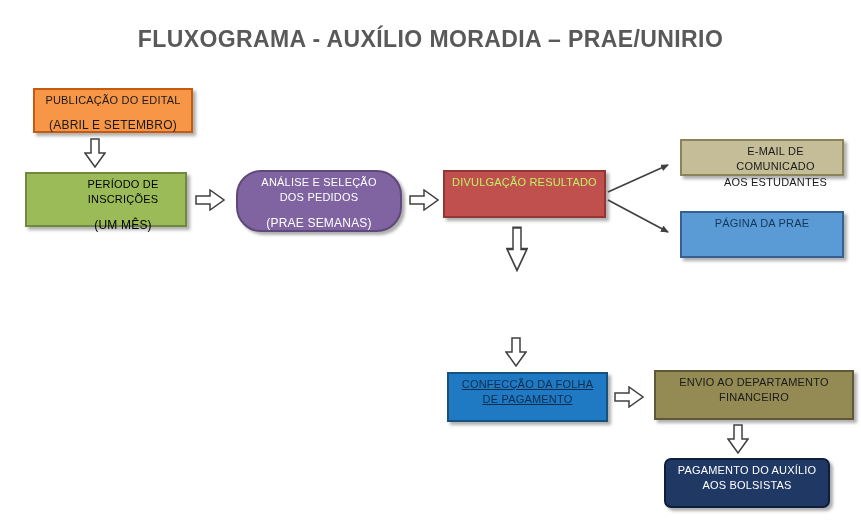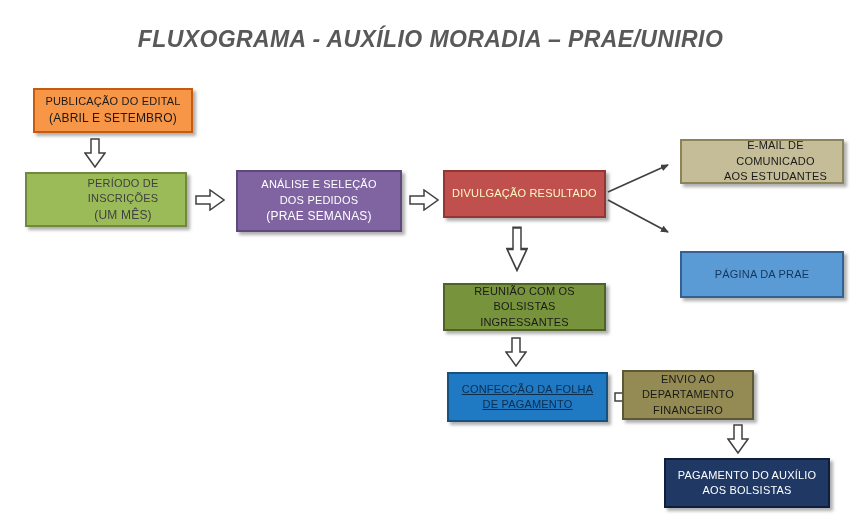--- a/index.html
+++ b/index.html
@@ -19,59 +19,58 @@
     position: absolute;
     left: 0;
     top: 26px;
     width: 100%;
     margin: 0;
     text-align: center;
     font-size: 23px;
     font-weight: 700;
     letter-spacing: 0.4px;
     color: #595959;
-    font-style: italic;
   }
   .node {
     position: absolute;
     box-sizing: border-box;
     border: 2px solid #333;
     box-shadow: 3px 3px 3px rgba(110,110,110,0.55);
     display: flex;
     flex-direction: column;
     align-items: center;
-    justify-content: center;
     text-align: center;
     padding: 3px 6px;
+    gap: 9px;
   }
   .node .label {
     font-size: 11px;
     line-height: 1.4;
     white-space: pre-line;
     letter-spacing: 0.2px;
   }
   .node .sublabel {
     font-size: 12px;
     font-weight: 400;
     line-height: 1.4;
     white-space: pre-line;
     letter-spacing: 0.2px;
   }
   .arrow { position: absolute; }
 
   
   #n-publicacao { left: 33px;  top: 88px;  width: 160px; height: 45px; }
   #n-inscricoes { left: 25px;  top: 172px; width: 162px; height: 55px; }
-  #n-analise    { left: 236px; top: 170px; width: 166px; height: 62px; }
+  #n-analise    { left: 236px; top: 170px; width: 166px; height: 62px; border-radius: 25px; }
   #n-divulgacao { left: 443px; top: 170px; width: 163px; height: 48px; }
-  #n-email      { left: 680px; top: 139px; width: 164px; height: 45px; padding-left: 33px; }
-  #n-pagina     { left: 680px; top: 211px; width: 164px; height: 47px; margin-top: 40px; }
+  #n-email      { left: 680px; top: 139px; width: 164px; height: 37px; padding-left: 33px; }
+  #n-pagina     { left: 680px; top: 211px; width: 164px; height: 47px; }
   #n-reuniao    { left: 443px; top: 283px; width: 163px; height: 48px; }
   #n-folha      { left: 447px; top: 372px; width: 161px; height: 50px; text-decoration: underline; }
-  #n-envio      { left: 622px; top: 370px; width: 132px; height: 50px; }
+  #n-envio      { left: 654px; top: 370px; width: 200px; height: 50px; }
   #n-pagamento  { left: 664px; top: 458px; width: 166px; height: 50px; }
 
   
   #a-down-1 { left: 84px;  top: 138px; width: 22px; height: 30px; }
   #a-right-1{ left: 195px; top: 189px; width: 30px; height: 22px; }
   #a-right-2{ left: 409px; top: 189px; width: 30px; height: 22px; }
   #a-down-2 { left: 506px; top: 226px; width: 22px; height: 46px; }
   #a-down-3 { left: 505px; top: 337px; width: 22px; height: 30px; }
   #a-right-3{ left: 614px; top: 386px; width: 30px; height: 22px; }
   #a-down-4 { left: 727px; top: 424px; width: 22px; height: 30px; }
@@ -86,40 +85,40 @@
 
   <div class="node" id="n-publicacao" style="background: rgb(247, 150, 70); border-color: rgb(197, 90, 17); color: rgb(26, 26, 26);">
     <div class="label">PUBLICAÇÃO DO EDITAL</div>
     <div class="sublabel">(ABRIL E SETEMBRO)</div>
   </div>
 
   <svg class="arrow" id="a-down-1" viewBox="0 0 22 30" preserveAspectRatio="none">
     <path d="M7 1 h8 v14 h6 L11 29 L1 15 h6 Z" stroke-width="1.5" style="fill: rgb(255, 255, 255); stroke: rgb(64, 64, 64);"></path>
   </svg>
 
-  <div class="node" id="n-inscricoes" style="background: rgb(155, 187, 89); border-color: rgb(113, 137, 63); color: #404040; padding-left: 40px;">
+  <div class="node" id="n-inscricoes" style="background: rgb(155, 187, 89); border-color: rgb(113, 137, 63); color: #000000; padding-left: 40px;">
     <div class="label">PERÍODO DE INSCRIÇÕES</div>
     <div class="sublabel">(UM MÊS)</div>
   </div>
 
   <svg class="arrow" id="a-right-1" viewBox="0 0 30 22" preserveAspectRatio="none">
     <path d="M1 7 h14 v-6 L29 11 L15 21 v-6 H1 Z" stroke-width="1.5" style="fill: rgb(255, 255, 255); stroke: rgb(64, 64, 64);"></path>
   </svg>
 
   <div class="node" id="n-analise" style="background: rgb(128, 100, 162); border-color: rgb(95, 73, 122); color: rgb(255, 255, 255);">
     <div class="label">ANÁLISE E SELEÇÃO
 DOS PEDIDOS</div>
     <div class="sublabel">(PRAE SEMANAS)</div>
   </div>
 
   <svg class="arrow" id="a-right-2" viewBox="0 0 30 22" preserveAspectRatio="none">
     <path d="M1 7 h14 v-6 L29 11 L15 21 v-6 H1 Z" stroke-width="1.5" style="fill: rgb(255, 255, 255); stroke: rgb(64, 64, 64);"></path>
   </svg>
 
-  <div class="node" id="n-divulgacao" style="background: rgb(192, 80, 77); border-color: rgb(148, 54, 52); color: #fef9c3;">
+  <div class="node" id="n-divulgacao" style="background: rgb(192, 80, 77); border-color: rgb(148, 54, 52); color: #bef264;">
     <div class="label">DIVULGAÇÃO RESULTADO</div>
   </div>
 
   <svg class="arrow" id="a-fan" viewBox="0 0 74 95" preserveAspectRatio="none">
     <defs>
       <marker id="ah" markerWidth="9" markerHeight="8" refX="7" refY="3.5" orient="auto" markerUnits="userSpaceOnUse">
         <path d="M0 0 L8 3.5 L0 7 Z" style="fill: rgb(64, 64, 64);"></path>
       </marker>
     </defs>
     <line x1="2" y1="42" x2="62" y2="15" stroke-width="1.7" marker-end="url(#ah)" style="stroke: rgb(64, 64, 64);"></line>
@@ -132,24 +131,20 @@
   </div>
 
   <div class="node" id="n-pagina" style="background: rgb(91, 155, 213); border-color: rgb(55, 96, 146); color: rgb(18, 54, 92);">
     <div class="label">PÁGINA DA PRAE</div>
   </div>
 
   <svg class="arrow" id="a-down-2" viewBox="0 0 22 30" preserveAspectRatio="none">
     <path d="M7 1 h8 v14 h6 L11 29 L1 15 h6 Z" stroke-width="1.5" style="fill: rgb(255, 255, 255); stroke: rgb(64, 64, 64);"></path>
   </svg>
 
-  <div class="node" id="n-reuniao" style="background: rgb(119, 147, 60); border-color: rgb(79, 98, 40); color: rgb(26, 26, 26);">
-    <div class="label">REUNIÃO COM OS
-BOLSISTAS INGRESSANTES</div>
-  </div>
 
   <svg class="arrow" id="a-down-3" viewBox="0 0 22 30" preserveAspectRatio="none">
     <path d="M7 1 h8 v14 h6 L11 29 L1 15 h6 Z" stroke-width="1.5" style="fill: rgb(255, 255, 255); stroke: rgb(64, 64, 64);"></path>
   </svg>
 
   <div class="node" id="n-folha" style="background: rgb(32, 121, 195); border-color: rgb(23, 82, 127); color: rgb(11, 46, 79);">
     <div class="label">CONFECÇÃO DA FOLHA
 DE PAGAMENTO</div>
   </div>
 
@@ -159,18 +154,18 @@
 
   <div class="node" id="n-envio" style="background: rgb(148, 138, 84); border-color: rgb(94, 88, 55); color: rgb(26, 26, 26);">
     <div class="label">ENVIO AO DEPARTAMENTO
 FINANCEIRO</div>
   </div>
 
   <svg class="arrow" id="a-down-4" viewBox="0 0 22 30" preserveAspectRatio="none">
     <path d="M7 1 h8 v14 h6 L11 29 L1 15 h6 Z" stroke-width="1.5" style="fill: rgb(255, 255, 255); stroke: rgb(64, 64, 64);"></path>
   </svg>
 
-  <div class="node" id="n-pagamento" style="background: rgb(31, 56, 100); border-color: rgb(14, 31, 60); color: rgb(255, 255, 255);">
+  <div class="node" id="n-pagamento" style="background: rgb(31, 56, 100); border-color: rgb(14, 31, 60); color: rgb(255, 255, 255); border-radius: 7px;">
     <div class="label">PAGAMENTO DO AUXÍLIO
 AOS BOLSISTAS</div>
   </div>
 
 </div>
 
 </body></html>

